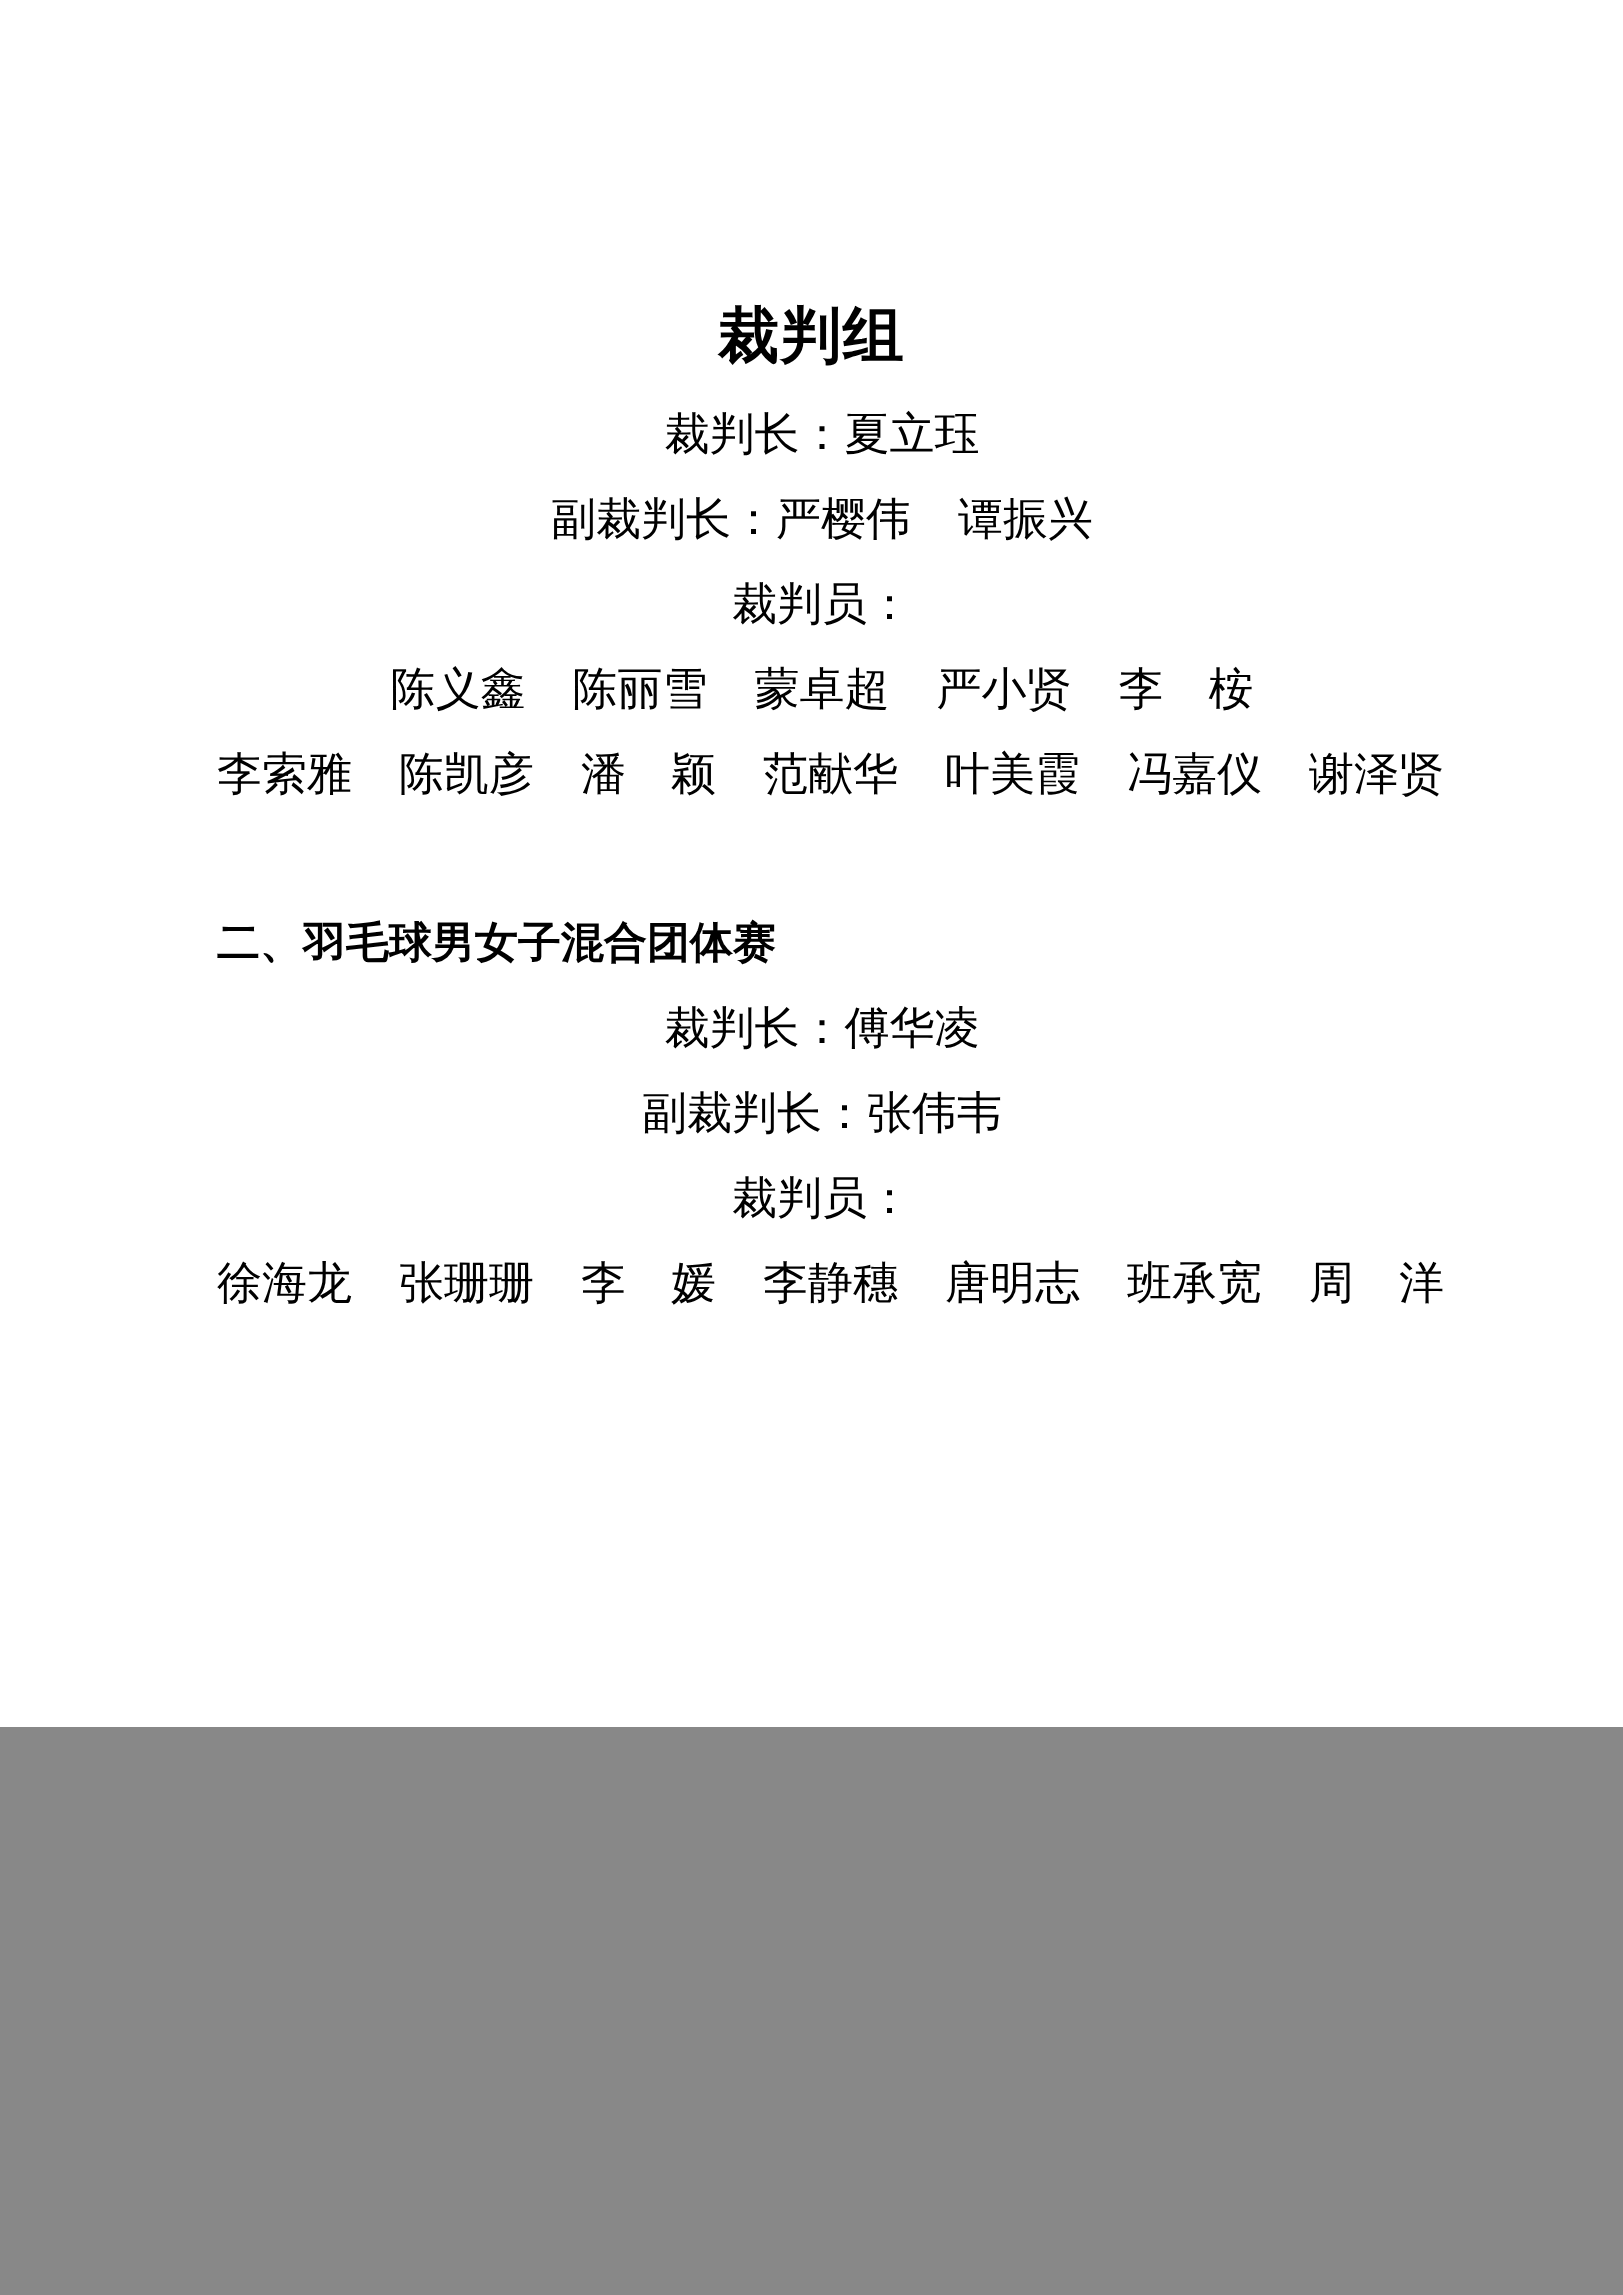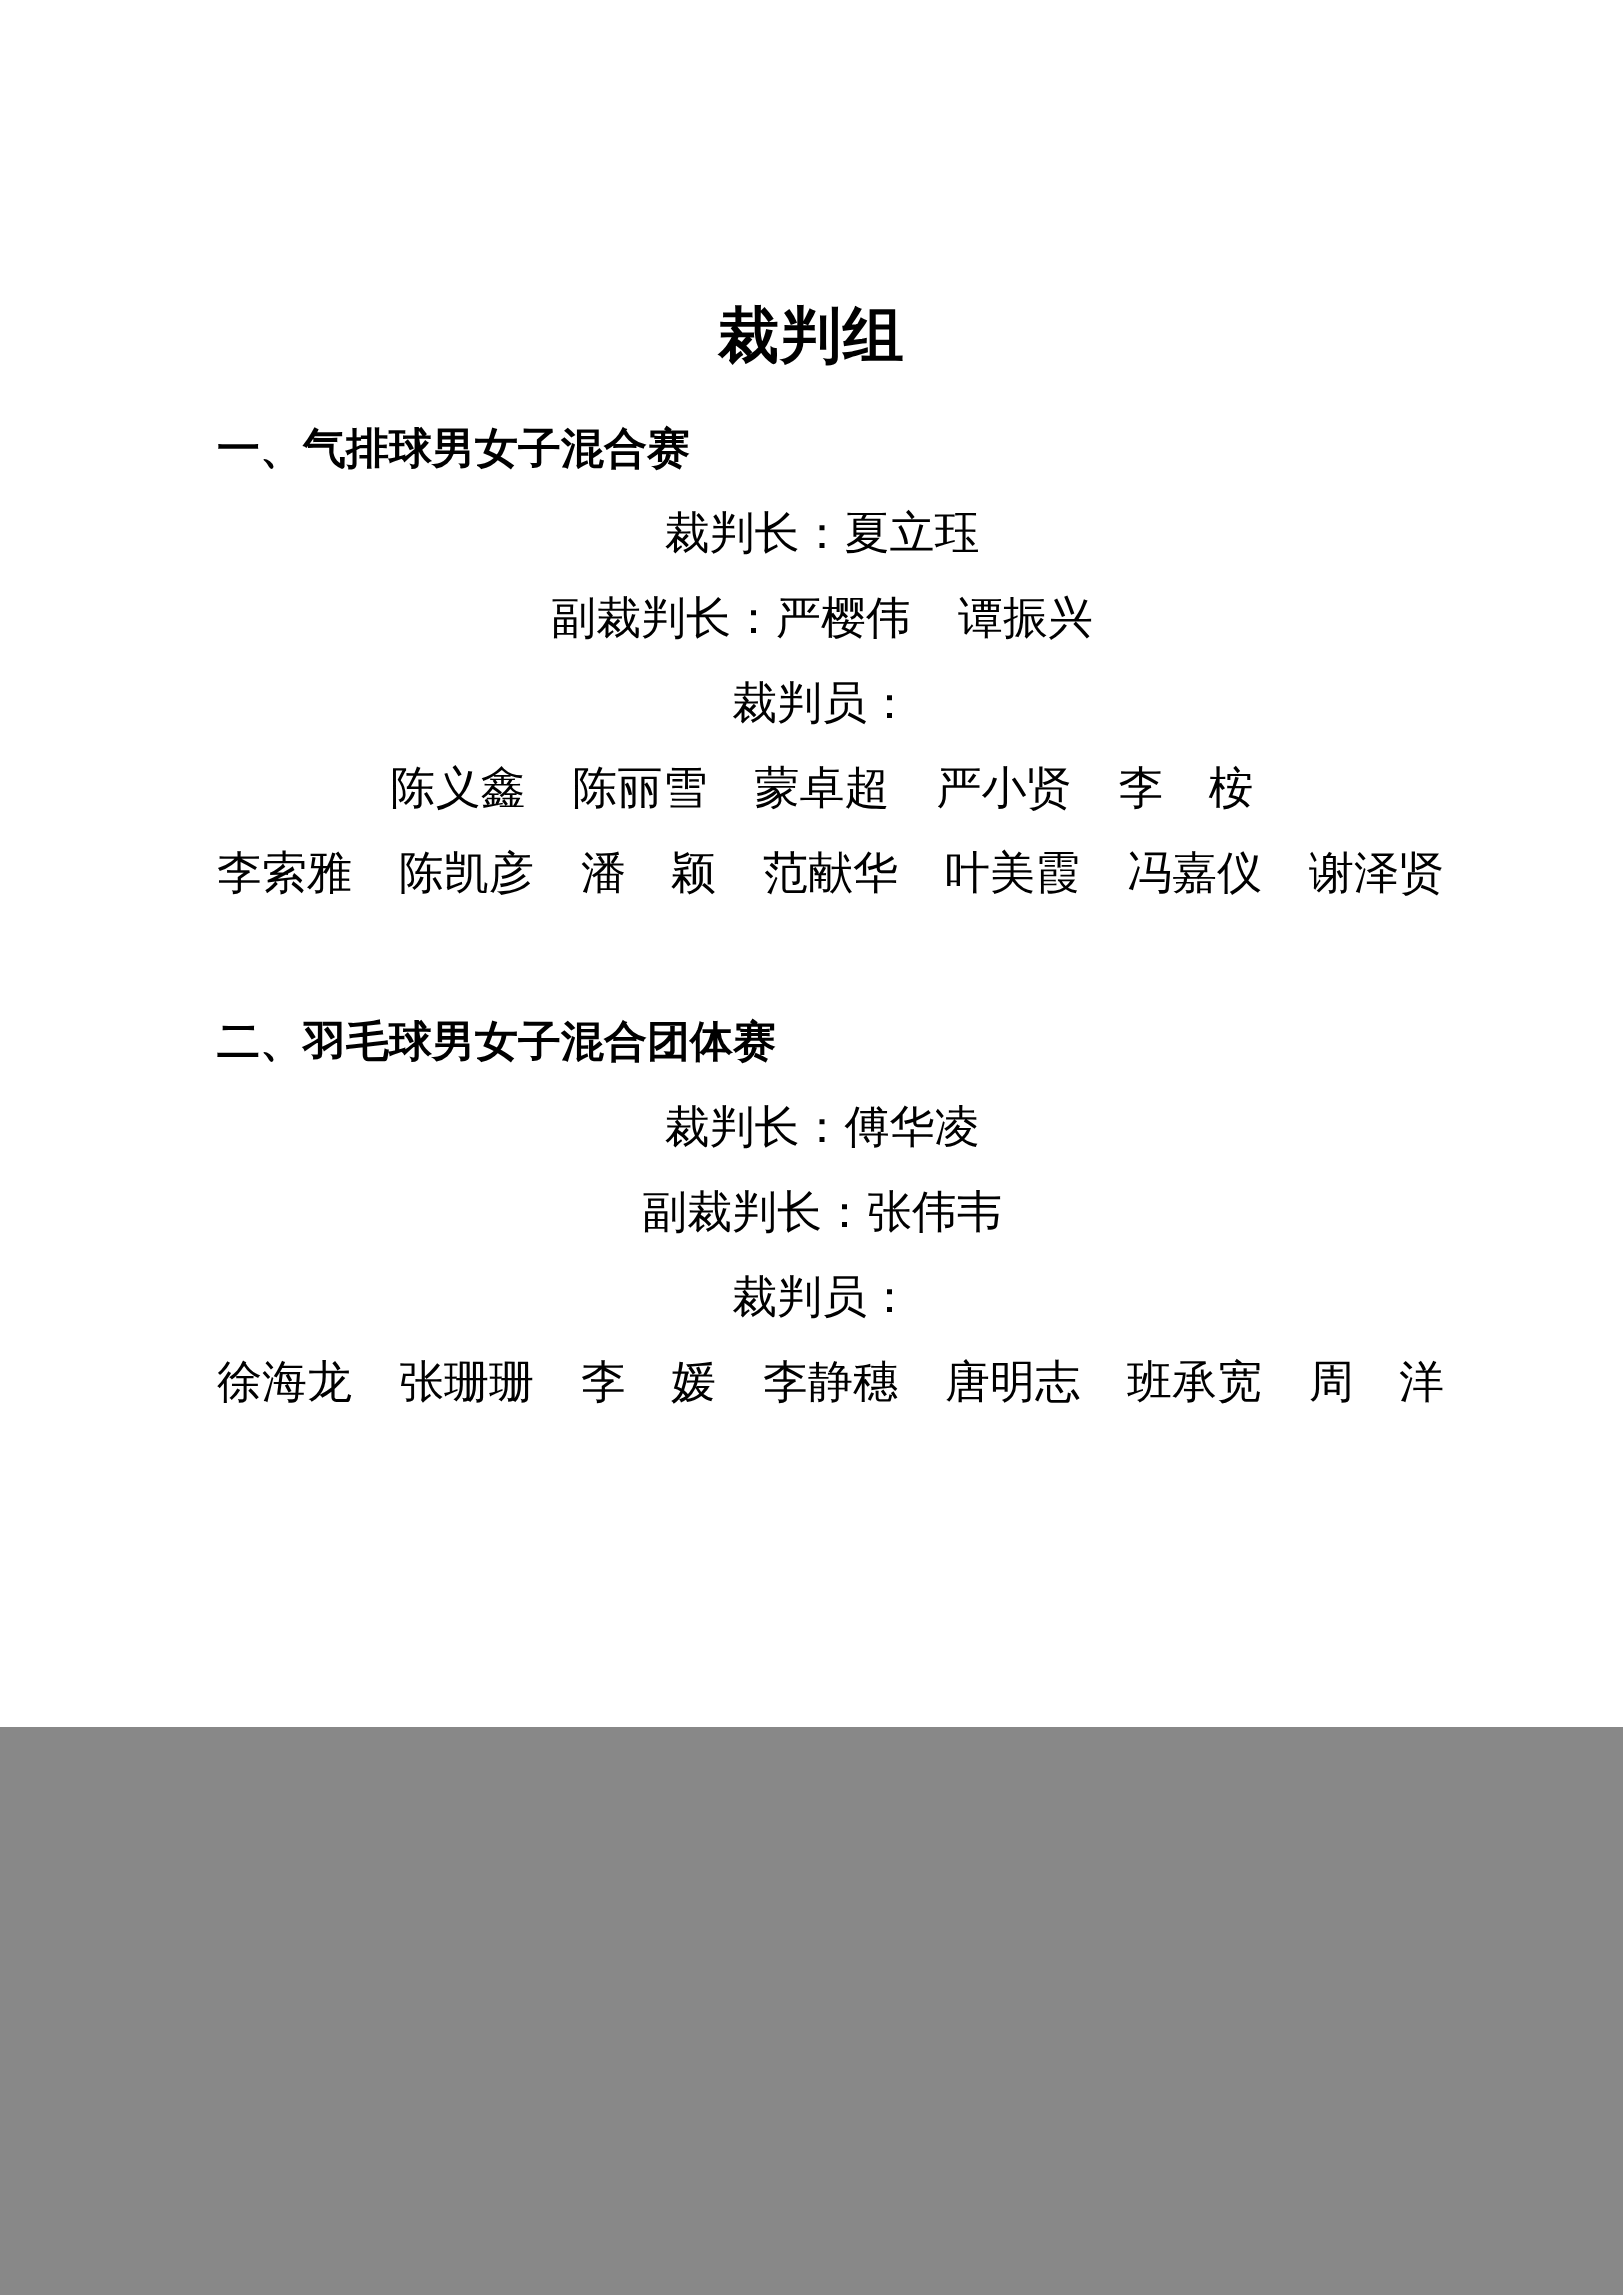--- a/index.html
+++ b/index.html
@@ -58,21 +58,20 @@
 </head>
 <body>
 
 <div class="page">
 
   <div class="doc-title">裁判组</div>
 
   <div class="content">
 
     <div class="section">
-      <div class="section-heading">一、气排球男女子混合赛</div>
       <div class="lines">
         <div class="line">
           <span class="label">裁判长：</span><span class="name">夏立珏</span>
         </div>
         <div class="line">
           <span class="label">副裁判长：</span><span><span class="name">严樱伟</span><span class="name">谭振兴</span></span>
         </div>
         <div class="line">
           <span class="label">裁判员：</span>
         </div>

